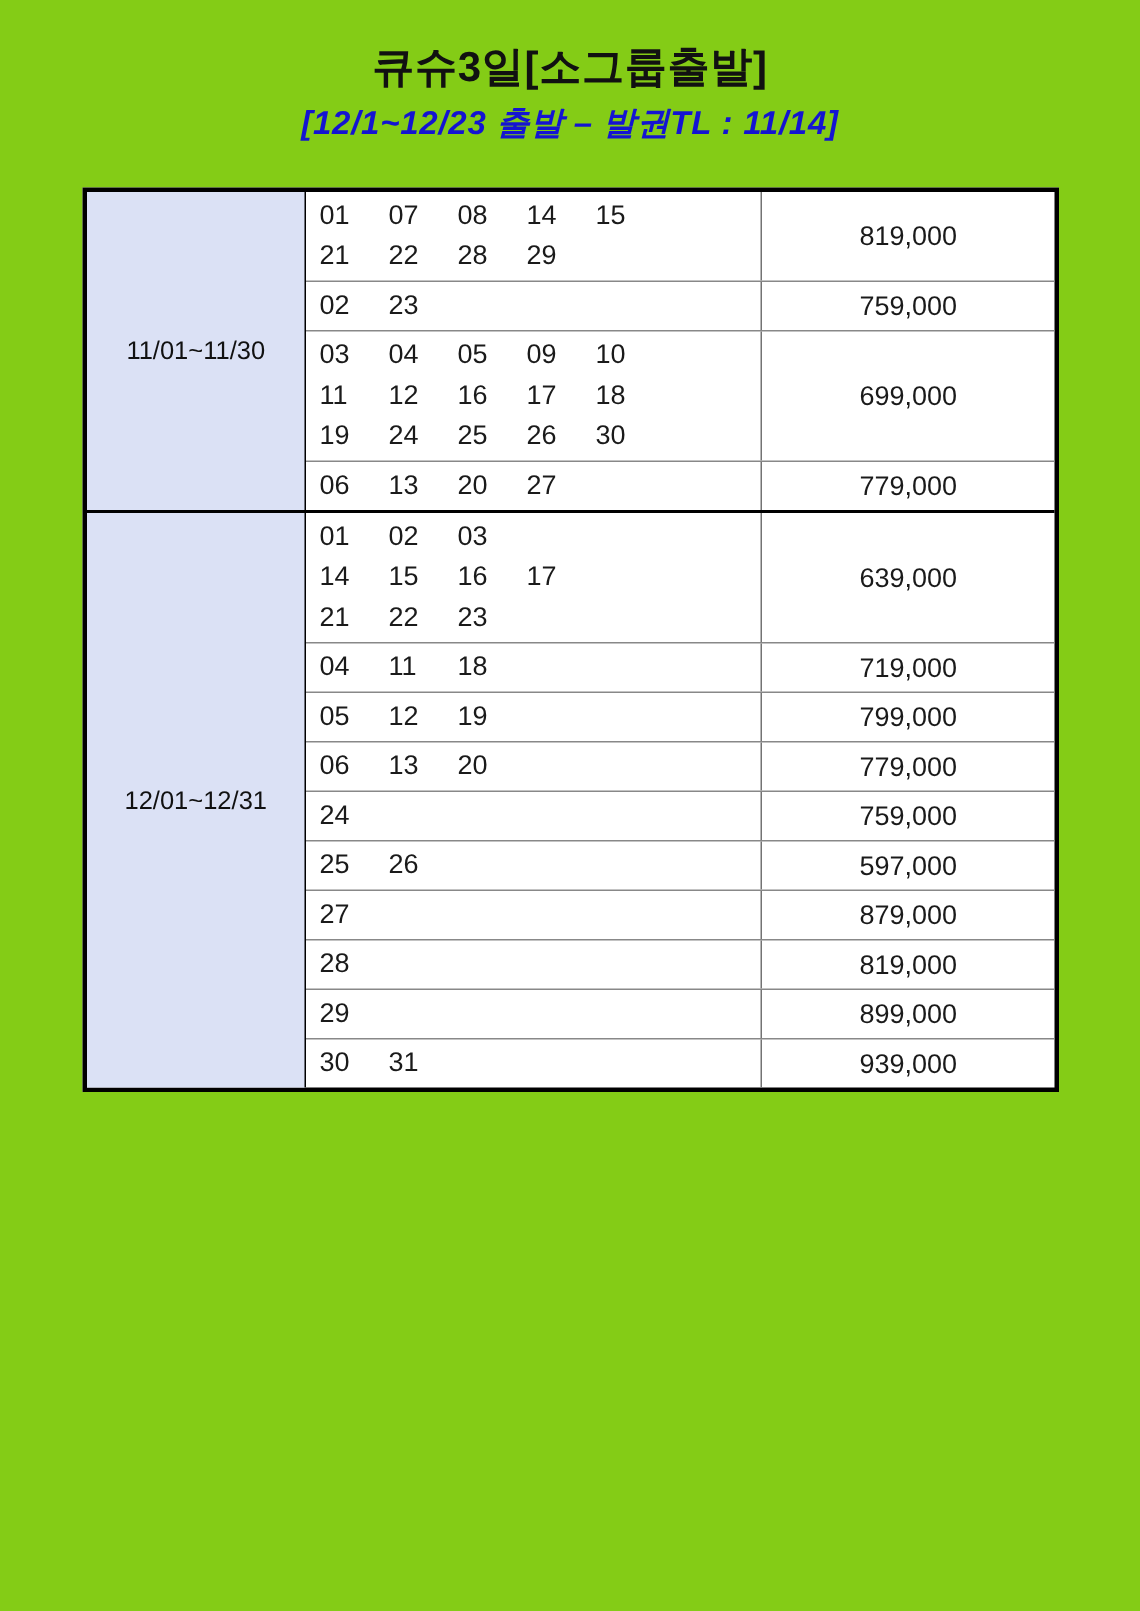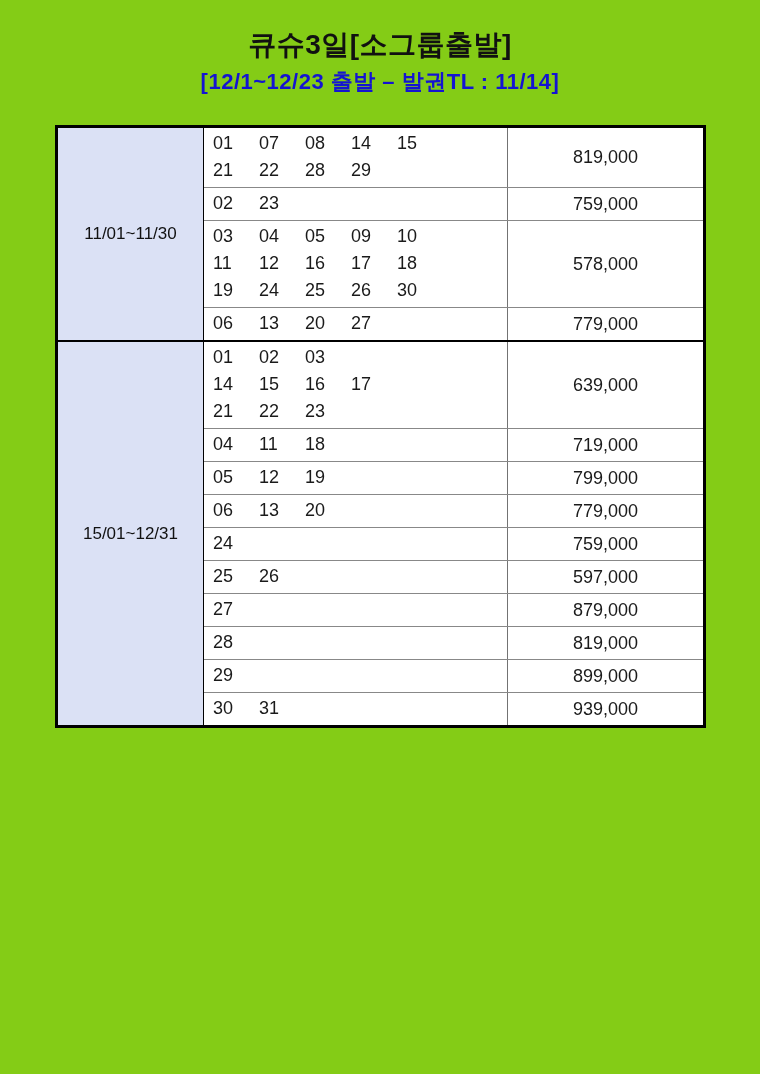--- a/index.html
+++ b/index.html
@@ -28,20 +28,21 @@
     margin-top: 26px;
     color: #111111;
   }
   .subtitle {
     text-align: center;
     font-weight: bold;
     font-size: 22px;
     color: var(--accent-blue);
     margin-top: 3px;
     letter-spacing: 0.5px;
+    font-style: italic;
   }
   .price-table {
     margin: 28px 0 0 55px;
     width: 651px;
     border: 3px solid #000000;
     box-sizing: border-box;
     background: #ffffff;
   }
   .section {
     display: flex;
@@ -114,32 +115,32 @@
               <div class="day-line"><span class="day">02</span><span class="day">23</span></div>
             </div>
             <div class="price">759,000</div>
           </div>
           <div class="row">
             <div class="days">
               <div class="day-line"><span class="day">03</span><span class="day">04</span><span class="day">05</span><span class="day">09</span><span class="day">10</span></div>
               <div class="day-line"><span class="day">11</span><span class="day">12</span><span class="day">16</span><span class="day">17</span><span class="day">18</span></div>
               <div class="day-line"><span class="day">19</span><span class="day">24</span><span class="day">25</span><span class="day">26</span><span class="day">30</span></div>
             </div>
-            <div class="price">578,000</div>
+            <div class="price">699,000</div>
           </div>
           <div class="row">
             <div class="days">
               <div class="day-line"><span class="day">06</span><span class="day">13</span><span class="day">20</span><span class="day">27</span></div>
             </div>
             <div class="price">779,000</div>
           </div>
         </div>
       </div>
       <div class="section">
-        <div class="period-cell">15/01~12/31</div>
+        <div class="period-cell">12/01~12/31</div>
         <div class="rows">
           <div class="row">
             <div class="days">
               <div class="day-line"><span class="day">01</span><span class="day">02</span><span class="day">03</span></div>
               <div class="day-line"><span class="day">14</span><span class="day">15</span><span class="day">16</span><span class="day">17</span></div>
               <div class="day-line"><span class="day">21</span><span class="day">22</span><span class="day">23</span></div>
             </div>
             <div class="price">639,000</div>
           </div>
           <div class="row">

